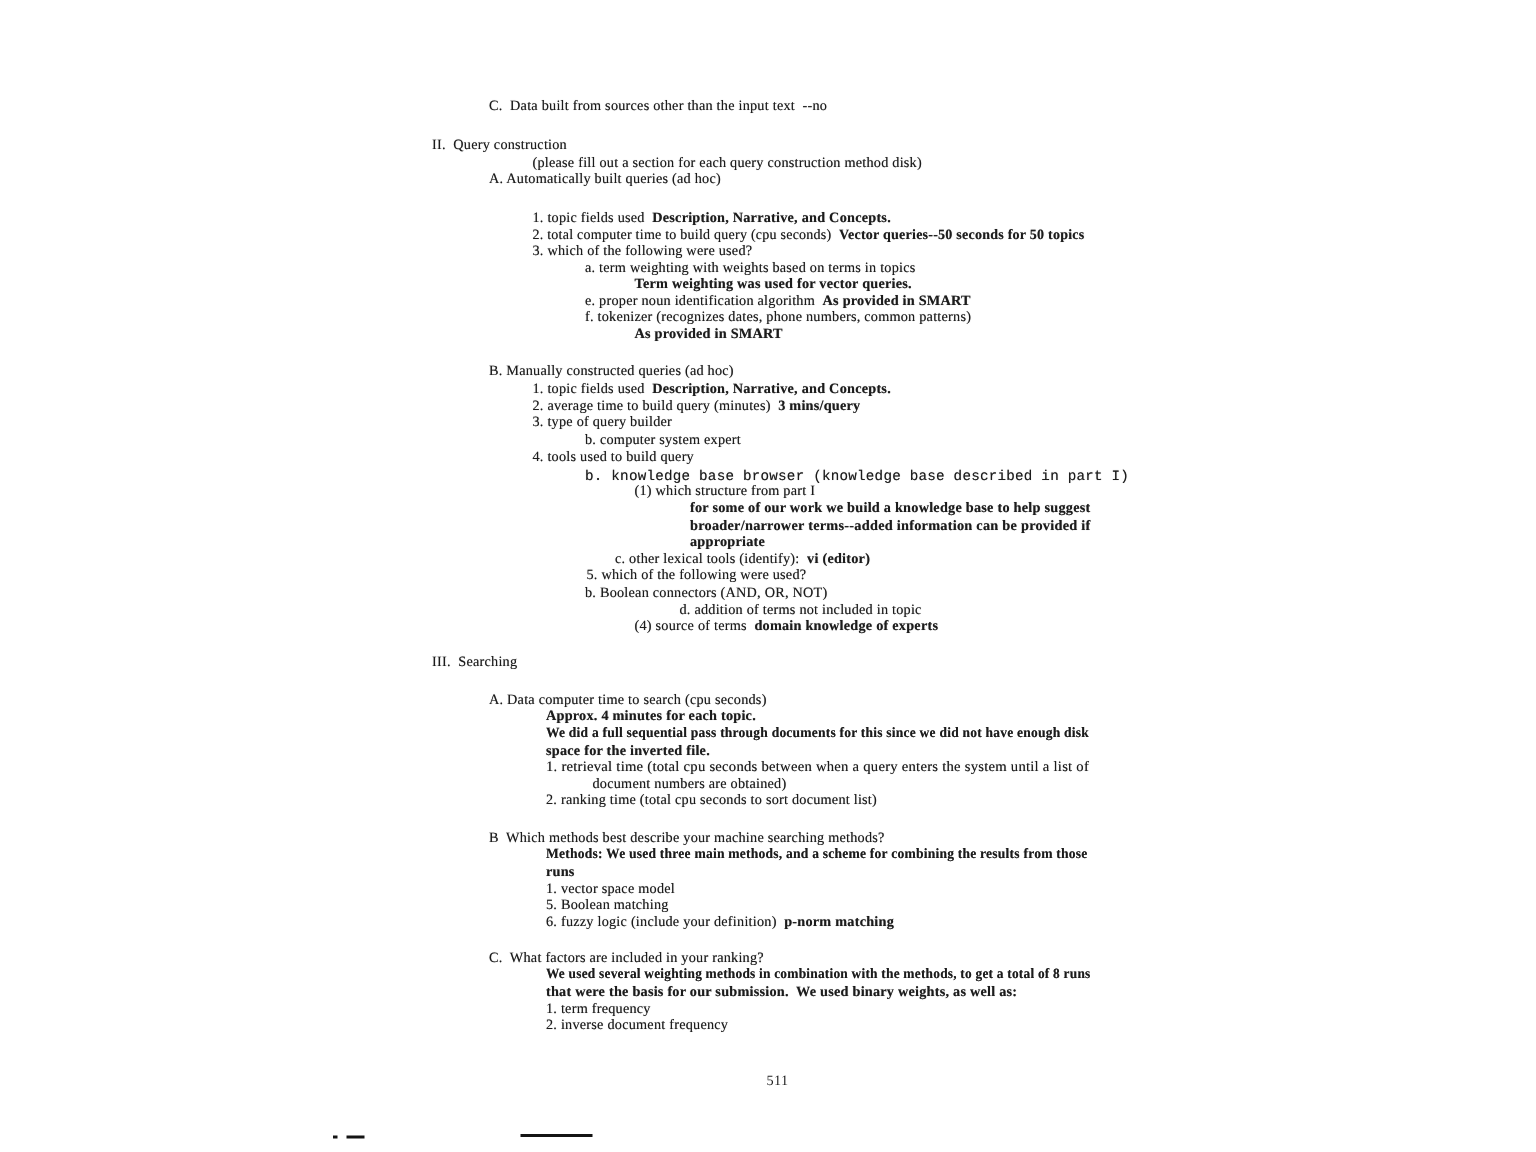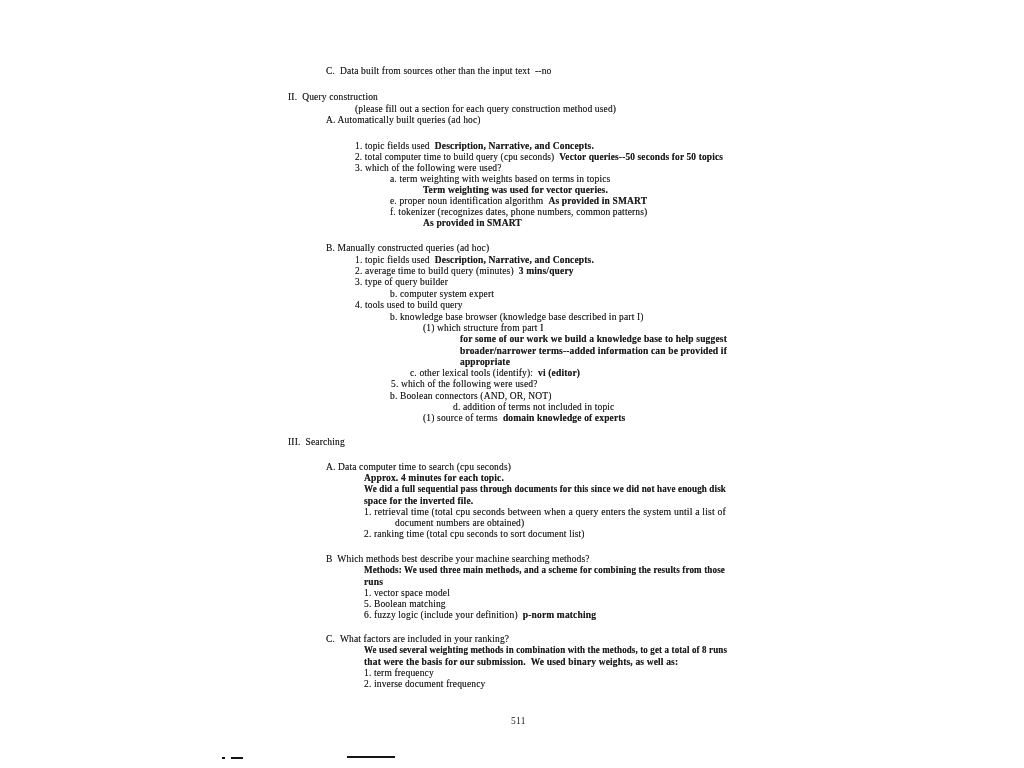--- a/index.html
+++ b/index.html
@@ -41,46 +41,46 @@
     background: #141414;
   }
 </style>
 </head>
 <body>
 
 <div class="scan-page">
   <div id="lines-container">
       <div class="line" style="left: 326px; top: 66px;"><span class="seg-normal">C.  Data built from sources other than the input text  --no</span></div>
       <div class="line" style="left: 288px; top: 92px;"><span class="seg-normal">II.  Query construction</span></div>
-      <div class="line" style="left: 355px; top: 104px;"><span class="seg-normal">(please fill out a section for each query construction method used)</span></div>
+      <div class="line" style="left: 355px; top: 104px;"><span class="seg-normal">(please fill out a section for each query construction method disk)</span></div>
       <div class="line" style="left: 326px; top: 115px;"><span class="seg-normal">A. Automatically built queries (ad hoc)</span></div>
       <div class="line" style="left: 355px; top: 141px;"><span class="seg-normal">1. topic fields used  </span><span class="seg-bold">Description, Narrative, and Concepts.</span></div>
       <div class="line" style="left: 355px; top: 152px; transform: scaleX(0.986223);"><span class="seg-normal">2. total computer time to build query (cpu seconds)  </span><span class="seg-bold">Vector queries--50 seconds for 50 topics</span></div>
       <div class="line" style="left: 355px; top: 163px;"><span class="seg-normal">3. which of the following were used?</span></div>
       <div class="line" style="left: 390px; top: 174px;"><span class="seg-normal">a. term weighting with weights based on terms in topics</span></div>
       <div class="line" style="left: 423px; top: 185px;"><span class="seg-bold">Term weighting was used for vector queries.</span></div>
       <div class="line" style="left: 390px; top: 196px;"><span class="seg-normal">e. proper noun identification algorithm  </span><span class="seg-bold">As provided in SMART</span></div>
       <div class="line" style="left: 390px; top: 207px;"><span class="seg-normal">f. tokenizer (recognizes dates, phone numbers, common patterns)</span></div>
       <div class="line" style="left: 423px; top: 218px;"><span class="seg-bold">As provided in SMART</span></div>
       <div class="line" style="left: 326px; top: 243px;"><span class="seg-normal">B. Manually constructed queries (ad hoc)</span></div>
       <div class="line" style="left: 355px; top: 255px;"><span class="seg-normal">1. topic fields used  </span><span class="seg-bold">Description, Narrative, and Concepts.</span></div>
       <div class="line" style="left: 355px; top: 266px;"><span class="seg-normal">2. average time to build query (minutes)  </span><span class="seg-bold">3 mins/query</span></div>
       <div class="line" style="left: 355px; top: 277px;"><span class="seg-normal">3. type of query builder</span></div>
       <div class="line" style="left: 390px; top: 289px;"><span class="seg-normal">b. computer system expert</span></div>
       <div class="line" style="left: 355px; top: 300px;"><span class="seg-normal">4. tools used to build query</span></div>
-      <div class="line" style="left: 390px; top: 312px;"><span class="seg-normal">b. knowledge base browser (knowledge base described in part I)</span></div>
+      <div class="line" style="left: 390px; top: 312px; font-family: Liberation Mono, monospace;"><span class="seg-normal">b. knowledge base browser (knowledge base described in part I)</span></div>
       <div class="line" style="left: 423px; top: 323px;"><span class="seg-normal">(1) which structure from part I</span></div>
       <div class="line" style="left: 460px; top: 334px; transform: scaleX(1.00176);"><span class="seg-bold">for some of our work we build a knowledge base to help suggest</span></div>
       <div class="line" style="left: 460px; top: 346px; transform: scaleX(1.00636);"><span class="seg-bold">broader/narrower terms--added information can be provided if</span></div>
       <div class="line" style="left: 460px; top: 357px;"><span class="seg-bold">appropriate</span></div>
       <div class="line" style="left: 390px; top: 368px; margin-left: 20px;"><span class="seg-normal">c. other lexical tools (identify):  </span><span class="seg-bold">vi (editor)</span></div>
       <div class="line" style="left: 355px; top: 379px; margin-left: 36px;"><span class="seg-normal">5. which of the following were used?</span></div>
       <div class="line" style="left: 390px; top: 391px;"><span class="seg-normal">b. Boolean connectors (AND, OR, NOT)</span></div>
       <div class="line" style="left: 409px; top: 402px; margin-left: 44px;"><span class="seg-normal">d. addition of terms not included in topic</span></div>
-      <div class="line" style="left: 423px; top: 413px;"><span class="seg-normal">(1) source of terms  </span><span class="seg-bold">domain knowledge of experts</span></div>
+      <div class="line" style="left: 423px; top: 413px;"><span class="seg-normal">(4) source of terms  </span><span class="seg-bold">domain knowledge of experts</span></div>
       <div class="line" style="left: 288px; top: 437px;"><span class="seg-normal">III.  Searching</span></div>
       <div class="line" style="left: 326px; top: 462px;"><span class="seg-normal">A. Data computer time to search (cpu seconds)</span></div>
       <div class="line" style="left: 364px; top: 473px;"><span class="seg-bold">Approx. 4 minutes for each topic.</span></div>
       <div class="line" style="left: 364px; top: 484px; transform: scaleX(0.949897);"><span class="seg-bold">We did a full sequential pass through documents for this since we did not have enough disk</span></div>
       <div class="line" style="left: 364px; top: 496px;"><span class="seg-bold">space for the inverted file.</span></div>
       <div class="line" style="left: 364px; top: 507px; transform: scaleX(1.03116);"><span class="seg-normal">1. retrieval time (total cpu seconds between when a query enters the system until a list of</span></div>
       <div class="line" style="left: 395px; top: 518px;"><span class="seg-normal">document numbers are obtained)</span></div>
       <div class="line" style="left: 364px; top: 529px;"><span class="seg-normal">2. ranking time (total cpu seconds to sort document list)</span></div>
       <div class="line" style="left: 326px; top: 554px;"><span class="seg-normal">B  Which methods best describe your machine searching methods?</span></div>
       <div class="line" style="left: 364px; top: 565px; transform: scaleX(0.952271);"><span class="seg-bold">Methods: We used three main methods, and a scheme for combining the results from those</span></div>

